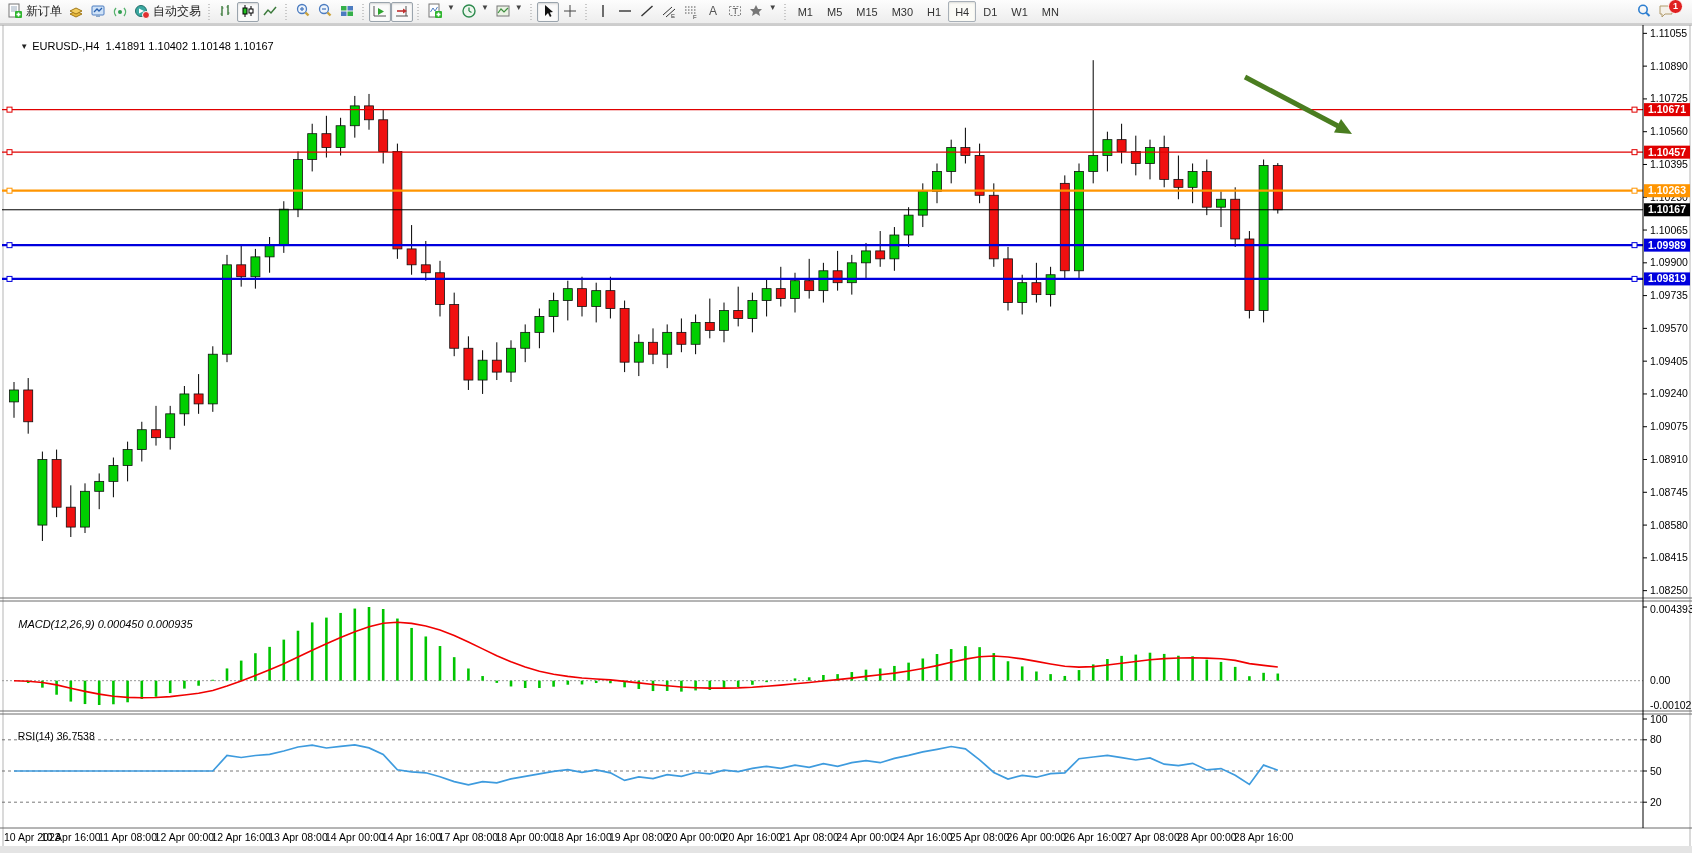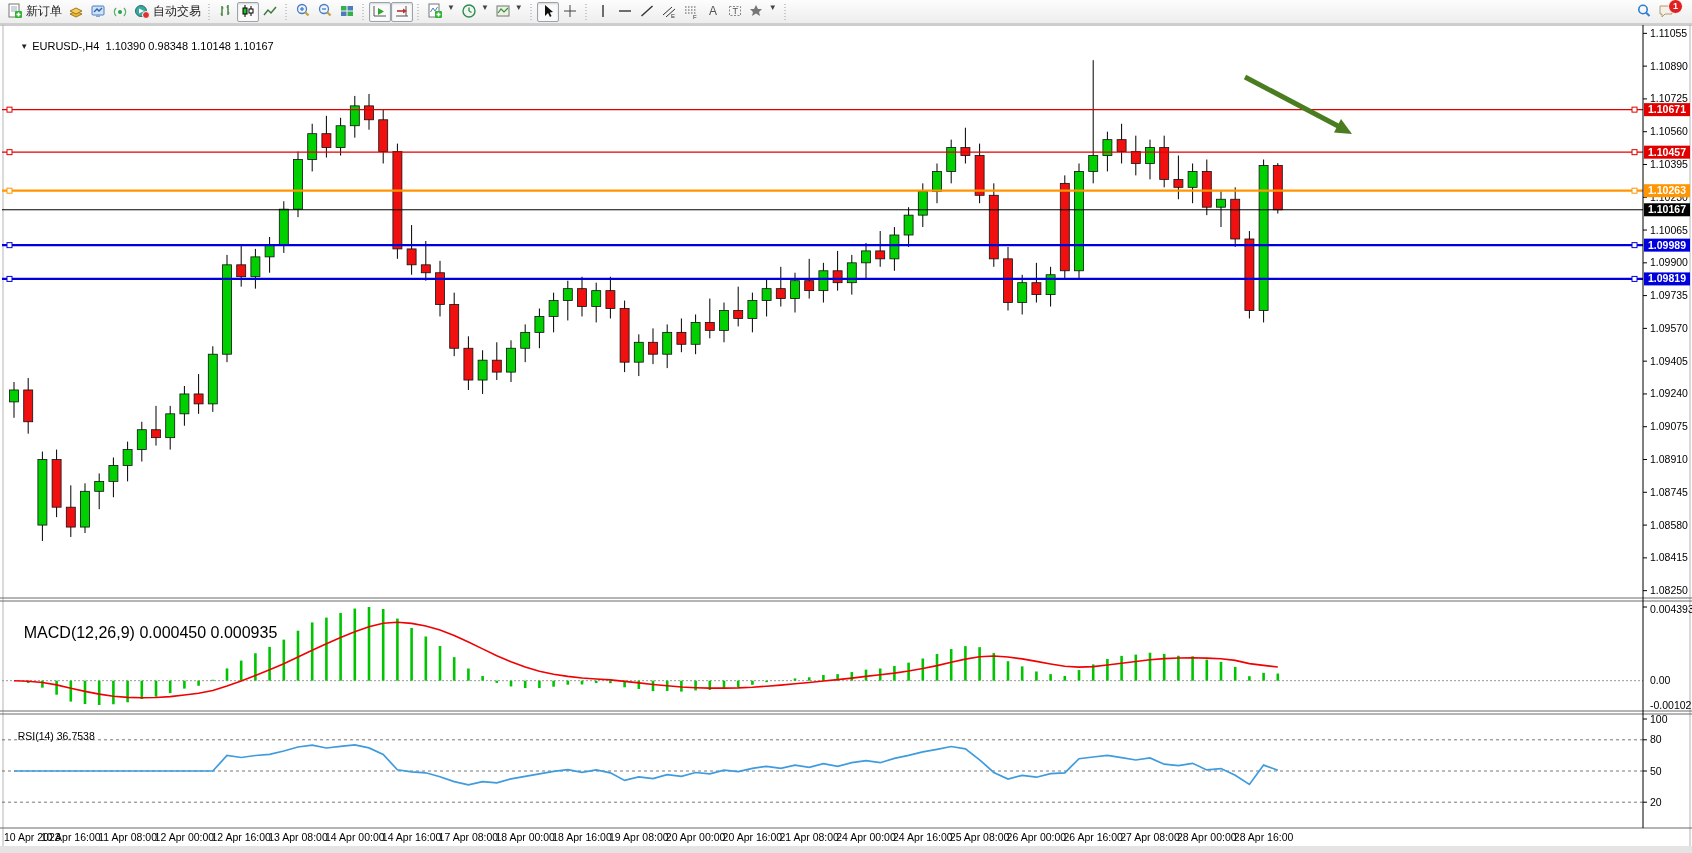--- a/index.html
+++ b/index.html
@@ -22,21 +22,21 @@
   .spacer{flex:1;}
   .badge{position:absolute;top:-4px;right:-6px;background:#e02020;color:#fff;border-radius:50%;
     width:13px;height:13px;font-size:9px;font-weight:bold;display:flex;align-items:center;
     justify-content:center;border:1px solid #fff;}
   .notif{position:relative;margin-right:14px;}
   
   .chartwin{position:absolute;top:24px;left:0;width:1508px;height:829px;background:#fef9c3;}
   svg.chart{position:absolute;top:-24px;left:0;}
   .overlay{position:absolute;font-size:11px;color:#000;white-space:pre;z-index:5;}
   #title-row{top:4px;left:8px;}
-  #macd-label{font-size:16px;}
+  #macd-label{font-size:11px;font-style:italic;}
   #rsi-label{font-size:10.5px;}
   .tri{font-size:8px;vertical-align:1px;margin-right:4px;color:#222;}
 </style>
 </head>
 <body>
 
 <div class="toolbar">
   <div class="tbtn">
     <svg width="16" height="16">
         <rect x="2" y="1" width="10" height="13" fill="#fff" stroke="#777"></rect>
@@ -228,20 +228,31 @@
       </svg>
   </div>
   <div class="tbtn">
     <svg width="16" height="16">
         <polygon points="7,2 9,6 13,6 10,9 11,13 7,10.5 3,13 4,9 1,6 5,6" fill="#777"></polygon>
       </svg>
     <span class="caret">▼</span>
   </div>
 
   <div class="grip"></div>
+  <div id="tfbar" style="display:flex;align-items:center;">
+      <div class="tf">M1</div>
+      <div class="tf">M5</div>
+      <div class="tf">M15</div>
+      <div class="tf">M30</div>
+      <div class="tf">H1</div>
+      <div class="tf active">H4</div>
+      <div class="tf">D1</div>
+      <div class="tf">W1</div>
+      <div class="tf">MN</div>
+    </div>
 
   <div class="spacer"></div>
   <div class="tbtn">
     <svg width="16" height="16">
         <circle cx="7" cy="6.5" r="4.2" fill="none" stroke="#2e7fd0" stroke-width="1.6"></circle>
         <line x1="10" y1="9.5" x2="13.5" y2="13" stroke="#2e7fd0" stroke-width="2"></line>
       </svg>
   </div>
   <div class="tbtn notif">
     <svg width="17" height="16">
@@ -636,21 +647,21 @@
       <text x="922.8" y="841" font-size="10.5" fill="#000" font-family="Liberation Sans, sans-serif" text-anchor="middle" font-weight="normal">24 Apr 16:00</text>
       <text x="979.5999999999999" y="841" font-size="10.5" fill="#000" font-family="Liberation Sans, sans-serif" text-anchor="middle" font-weight="normal">25 Apr 08:00</text>
       <text x="1036.4" y="841" font-size="10.5" fill="#000" font-family="Liberation Sans, sans-serif" text-anchor="middle" font-weight="normal">26 Apr 00:00</text>
       <text x="1093.2" y="841" font-size="10.5" fill="#000" font-family="Liberation Sans, sans-serif" text-anchor="middle" font-weight="normal">26 Apr 16:00</text>
       <text x="1150" y="841" font-size="10.5" fill="#000" font-family="Liberation Sans, sans-serif" text-anchor="middle" font-weight="normal">27 Apr 08:00</text>
       <text x="1206.8" y="841" font-size="10.5" fill="#000" font-family="Liberation Sans, sans-serif" text-anchor="middle" font-weight="normal">28 Apr 00:00</text>
       <text x="1263.6" y="841" font-size="10.5" fill="#000" font-family="Liberation Sans, sans-serif" text-anchor="middle" font-weight="normal">28 Apr 16:00</text>
       <line x1="1643" y1="25" x2="1643" y2="828" stroke="#000"></line>
     </svg>
   <div class="overlay" id="title-row">
-    <span class="tri">▼</span><b style="font-weight:normal"><span>EURUSD-,H4</span>&nbsp;&nbsp;<span>1.10390 0.98348 1.10148 1.10167</span></b>
+    <span class="tri">▼</span><b style="font-weight:normal"><span>EURUSD-,H4</span>&nbsp;&nbsp;<span>1.41891 1.10402 1.10148 1.10167</span></b>
   </div>
   <div class="overlay" id="macd-label" style="top:582px;left:6px;">
     <span>MACD(12,26,9)</span> <span>0.000450 0.000935</span>
   </div>
   <div class="overlay" id="rsi-label" style="top:694px;left:6px;">
     <span>RSI(14)</span> <span>36.7538</span>
   </div>
 </div>
 
 </body></html>

